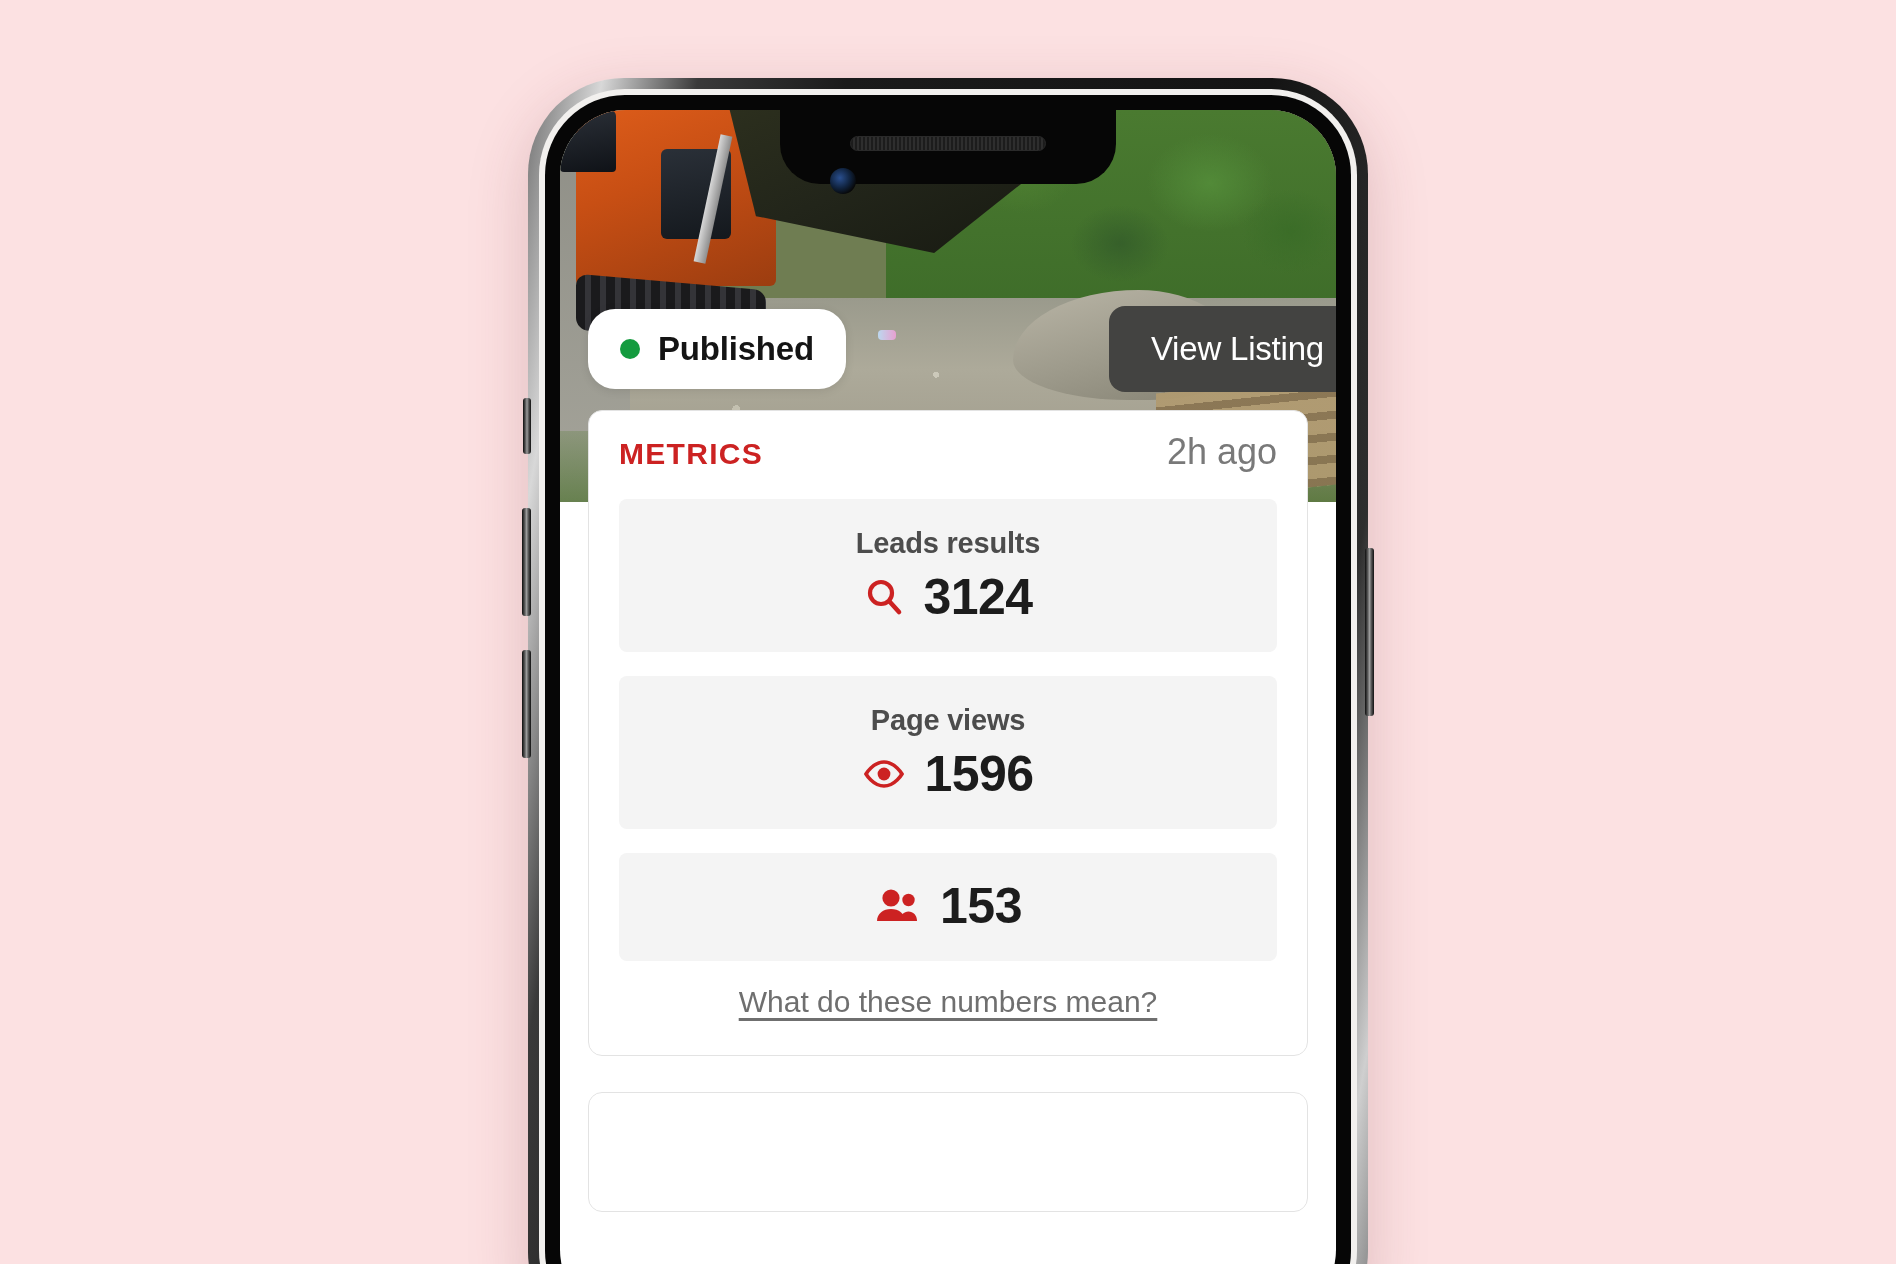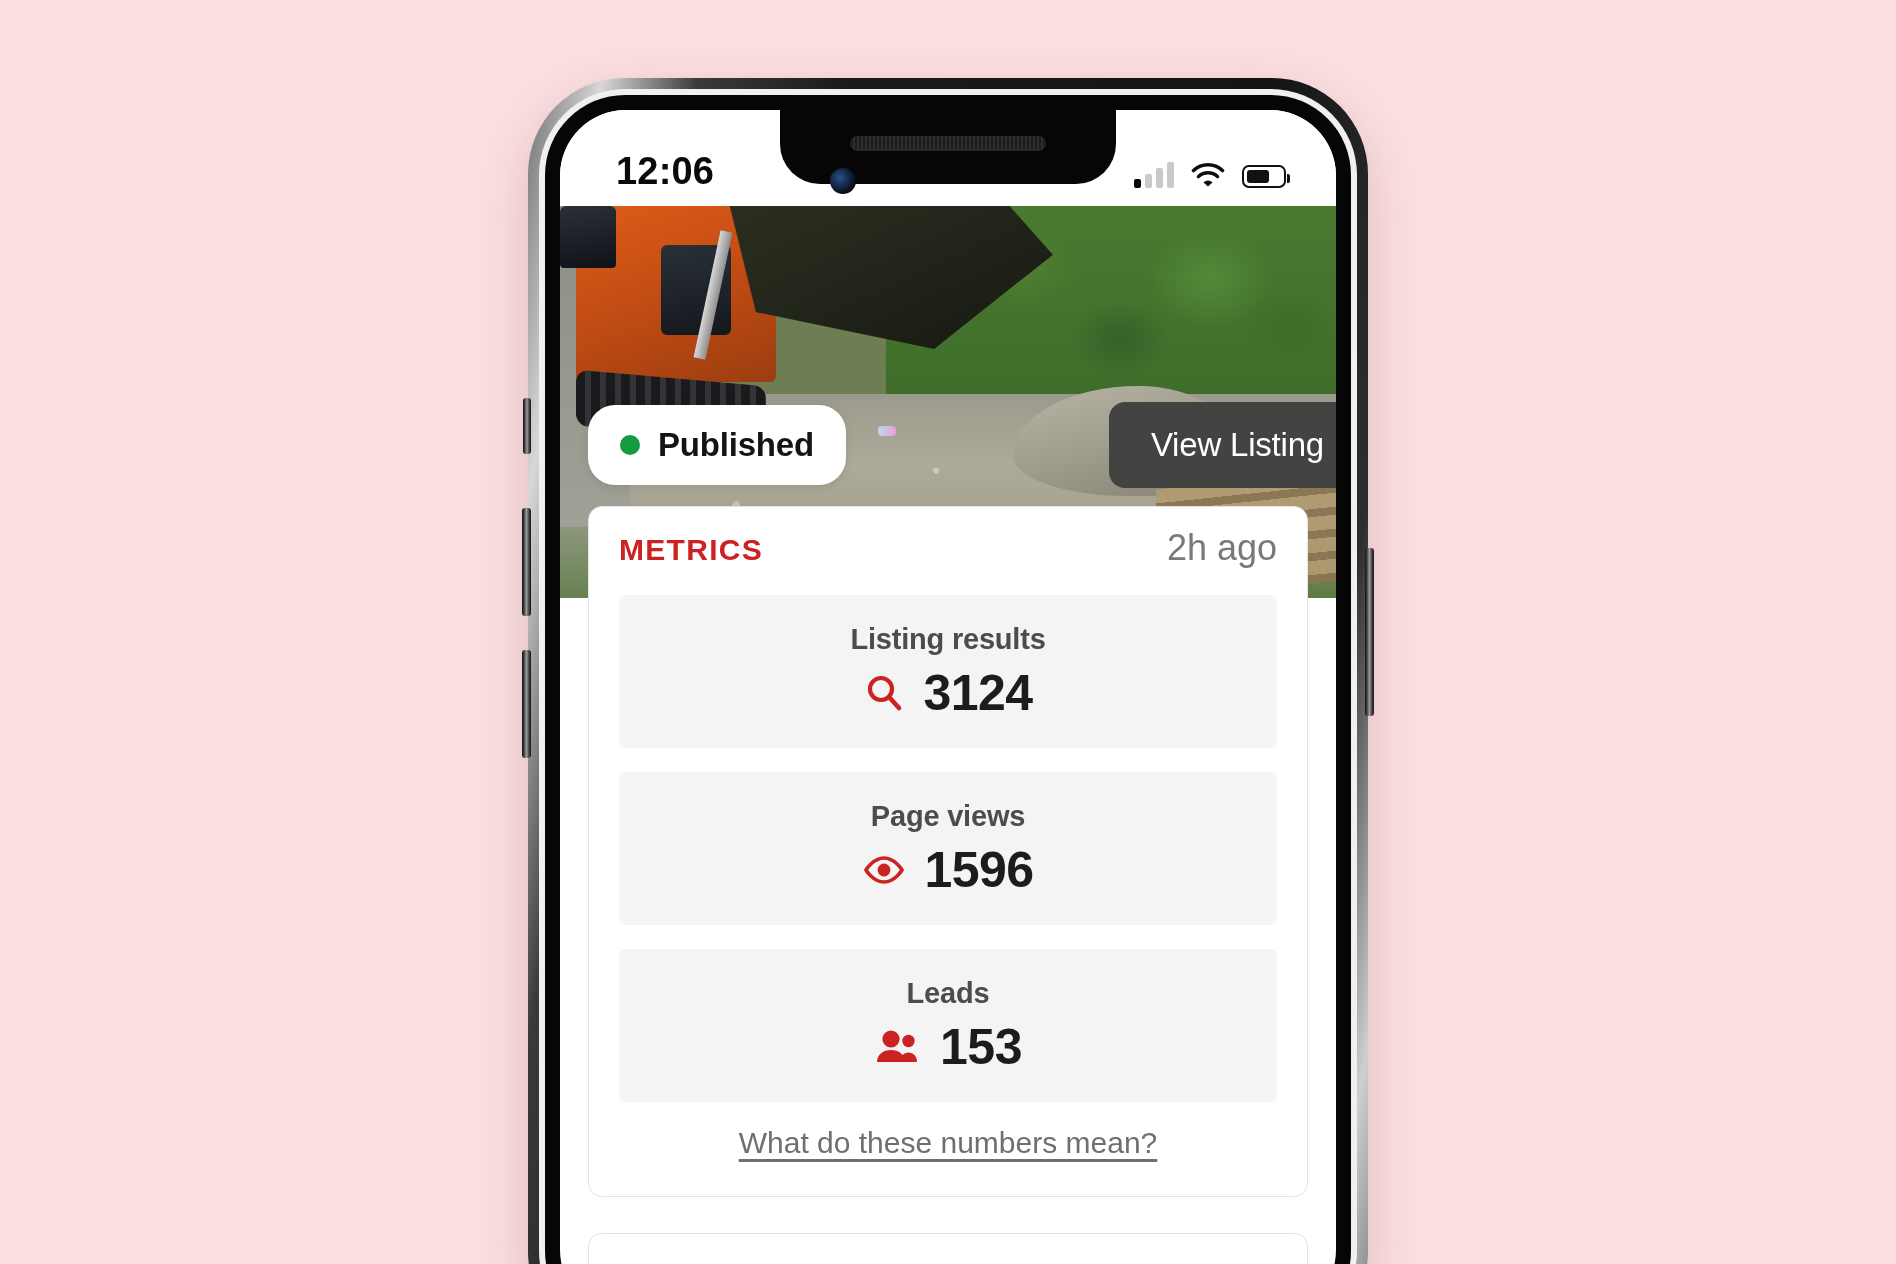--- a/index.html
+++ b/index.html
@@ -360,41 +360,20 @@
   <div class="btn-side btn-volup"></div>
   <div class="btn-side btn-voldn"></div>
   <div class="btn-side btn-power"></div>
 
   <div class="phone-screen">
 
     <div class="notch"></div>
     <div class="speaker"></div>
     <div class="frontcam"></div>
 
-    <div class="statusbar">
-      <div class="clock">12:06</div>
-      <div class="status-icons">
-        <span class="sig">
-            <i></i>
-            <i></i>
-            <i></i>
-            <i></i>
-          </span>
-        <span class="wifi">
-          <svg width="34" height="26" viewBox="0 0 34 26" fill="none">
-            <path d="M2.5 8.5C6.5 4.8 11.5 2.8 17 2.8S27.5 4.8 31.5 8.5" stroke="#0d0d0d" stroke-width="3.6" stroke-linecap="round"></path>
-            <path d="M7.5 14.5C10.2 12.1 13.5 10.8 17 10.8s6.8 1.3 9.5 3.7" stroke="#0d0d0d" stroke-width="3.6" stroke-linecap="round"></path>
-            <path d="M12.6 20.4c1.3-1.2 2.8-1.9 4.4-1.9s3.1.7 4.4 1.9L17 24.6l-4.4-4.2Z" fill="#0d0d0d"></path>
-          </svg>
-        </span>
-        <span class="batt">
-            <span class="lvl"></span>
-          </span>
-      </div>
-    </div>
 
     <div class="hero">
       <div class="hero-art">
         <div class="sky-field"></div>
         <div class="bushes"></div>
         <div class="ground"></div>
         <div class="road"></div>
         <div class="gravel"></div>
         <div class="rubble"></div>
         <div class="grass-patch"></div>
@@ -419,21 +398,21 @@
 
     <div class="content">
 
       <div class="card">
         <div class="card-head">
           <span class="card-title">METRICS</span>
           <span class="card-time">2h ago</span>
         </div>
 
         <div class="metric">
-          <div class="metric-label">Listing results</div>
+          <div class="metric-label">Leads results</div>
           <div class="metric-row">
             <span class="metric-icon">
               <svg width="42" height="42" viewBox="0 0 42 42" fill="none">
                 <circle cx="18" cy="17" r="11" stroke="#cc2222" stroke-width="4.2"></circle>
                 <path d="M26.5 25.5 36 36" stroke="#cc2222" stroke-width="4.6" stroke-linecap="round"></path>
               </svg>
             </span>
             <span class="metric-value">3124</span>
           </div>
         </div>
@@ -445,21 +424,20 @@
               <svg width="44" height="34" viewBox="0 0 44 34" fill="none">
                 <path d="M22 5C11 5 4 17 4 17s7 12 18 12 18-12 18-12S33 5 22 5Z" stroke="#cc2222" stroke-width="3.6"></path>
                 <circle cx="22" cy="17" r="6.4" fill="#cc2222"></circle>
               </svg>
             </span>
             <span class="metric-value">1596</span>
           </div>
         </div>
 
         <div class="metric">
-          <div class="metric-label">Leads</div>
           <div class="metric-row">
             <span class="metric-icon">
               <svg width="48" height="38" viewBox="0 0 48 38" fill="none">
                 <circle cx="17" cy="11" r="8.6" fill="#cc2222"></circle>
                 <path d="M3 34c0-7.4 6.3-12 14-12s14 4.6 14 12H3Z" fill="#cc2222"></path>
                 <circle cx="34.5" cy="13" r="6.2" fill="#cc2222"></circle>
                 <path d="M26 34c0-5.6 3.9-9.4 8.5-9.4S43 28.4 43 34H26Z" fill="#cc2222"></path>
               </svg>
             </span>
             <span class="metric-value">153</span>

